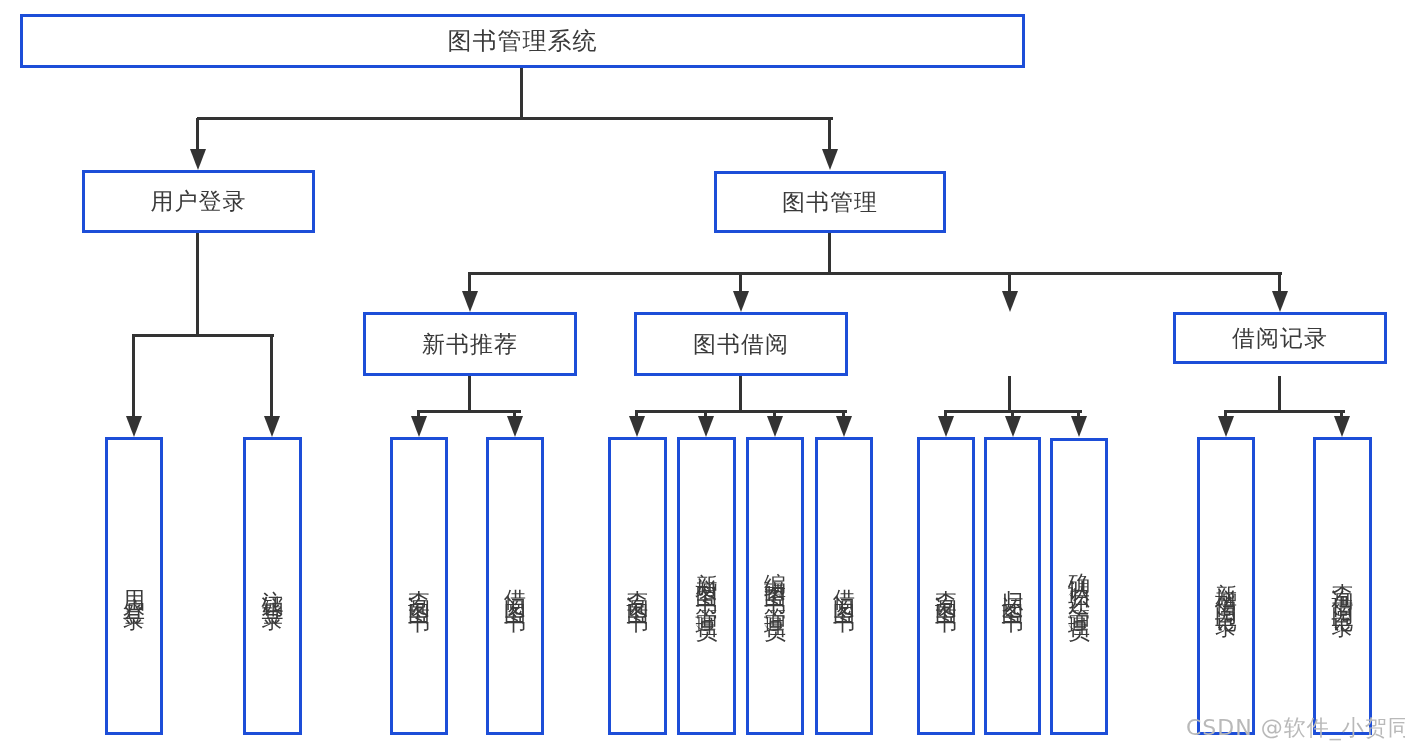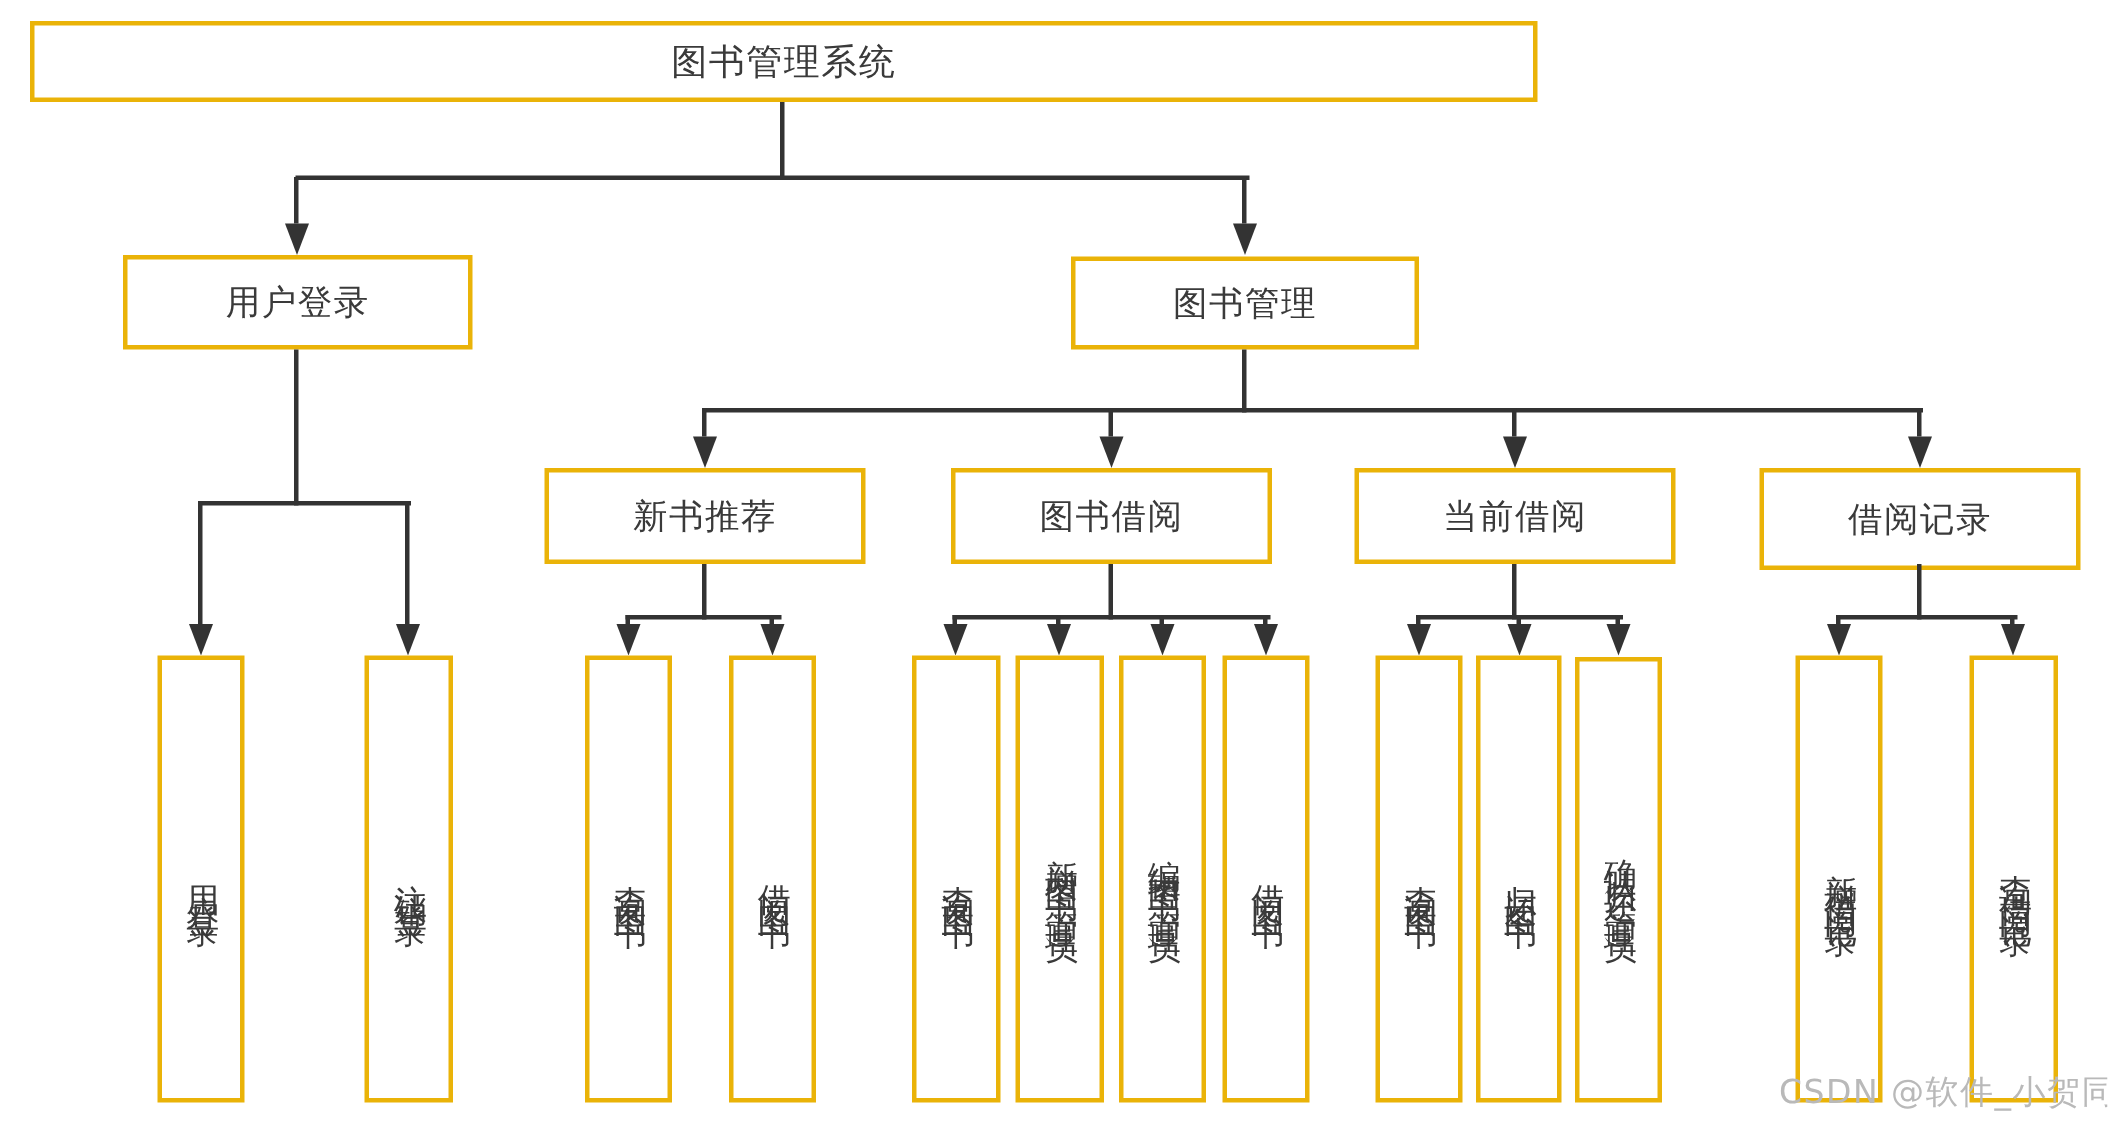--- a/index.html
+++ b/index.html
@@ -5,21 +5,21 @@
   html,body { margin:0; padding:0; background:#ffffff; }
   .canvas {
     position:relative;
     width:1405px; height:747px;
     background:#ffffff;
     font-family:"DejaVu Sans","Liberation Sans",sans-serif;
     overflow:hidden;
   }
   .box {
     position:absolute;
-    border:3px solid #eab308;
+    border:3px solid #1d4ed8;
     background:#ffffff;
     box-sizing:border-box;
     display:flex;
     align-items:center;
     justify-content:center;
     color:#3a3a3a;
   }
   .hlabel { font-size:23px; letter-spacing:1px; white-space:nowrap; }
   .root-label { font-size:24px; }
   .vlabel {
@@ -85,24 +85,21 @@
   <div class="arrow" style="left:739px; top:272px; height:19px;"></div>
   <div class="arrow" style="left:1008px; top:272px; height:19px;"></div>
   <div class="arrow" style="left:1278px; top:272px; height:19px;"></div>
 
   <div class="box" style="left:634px; top:312px; width:214px; height:64px;">
     <span class="hlabel">图书借阅</span>
   </div>
   <div class="box" style="left:363px; top:312px; width:214px; height:64px;">
     <span class="hlabel">新书推荐</span>
   </div>
-  <div class="box" style="left:903px; top:312px; width:214px; height:64px;">
-    <span class="hlabel">当前借阅</span>
-  </div>
-  <div class="box" style="left:1173px; top:312px; width:214px; height:68px;">
+  <div class="box" style="left:1173px; top:312px; width:214px; height:52px;">
     <span class="hlabel">借阅记录</span>
   </div>
 
   <div class="line" style="left:468px; top:376px; width:3px; height:37px;"></div>
   <div class="line" style="left:417px; top:410px; width:104px; height:3px;"></div>
   <div class="arrow" style="left:417px; top:410px; height:6px;"></div>
   <div class="arrow" style="left:513px; top:410px; height:6px;"></div>
 
   <div class="line" style="left:739px; top:376px; width:3px; height:37px;"></div>
   <div class="line" style="left:635px; top:410px; width:212px; height:3px;"></div>

